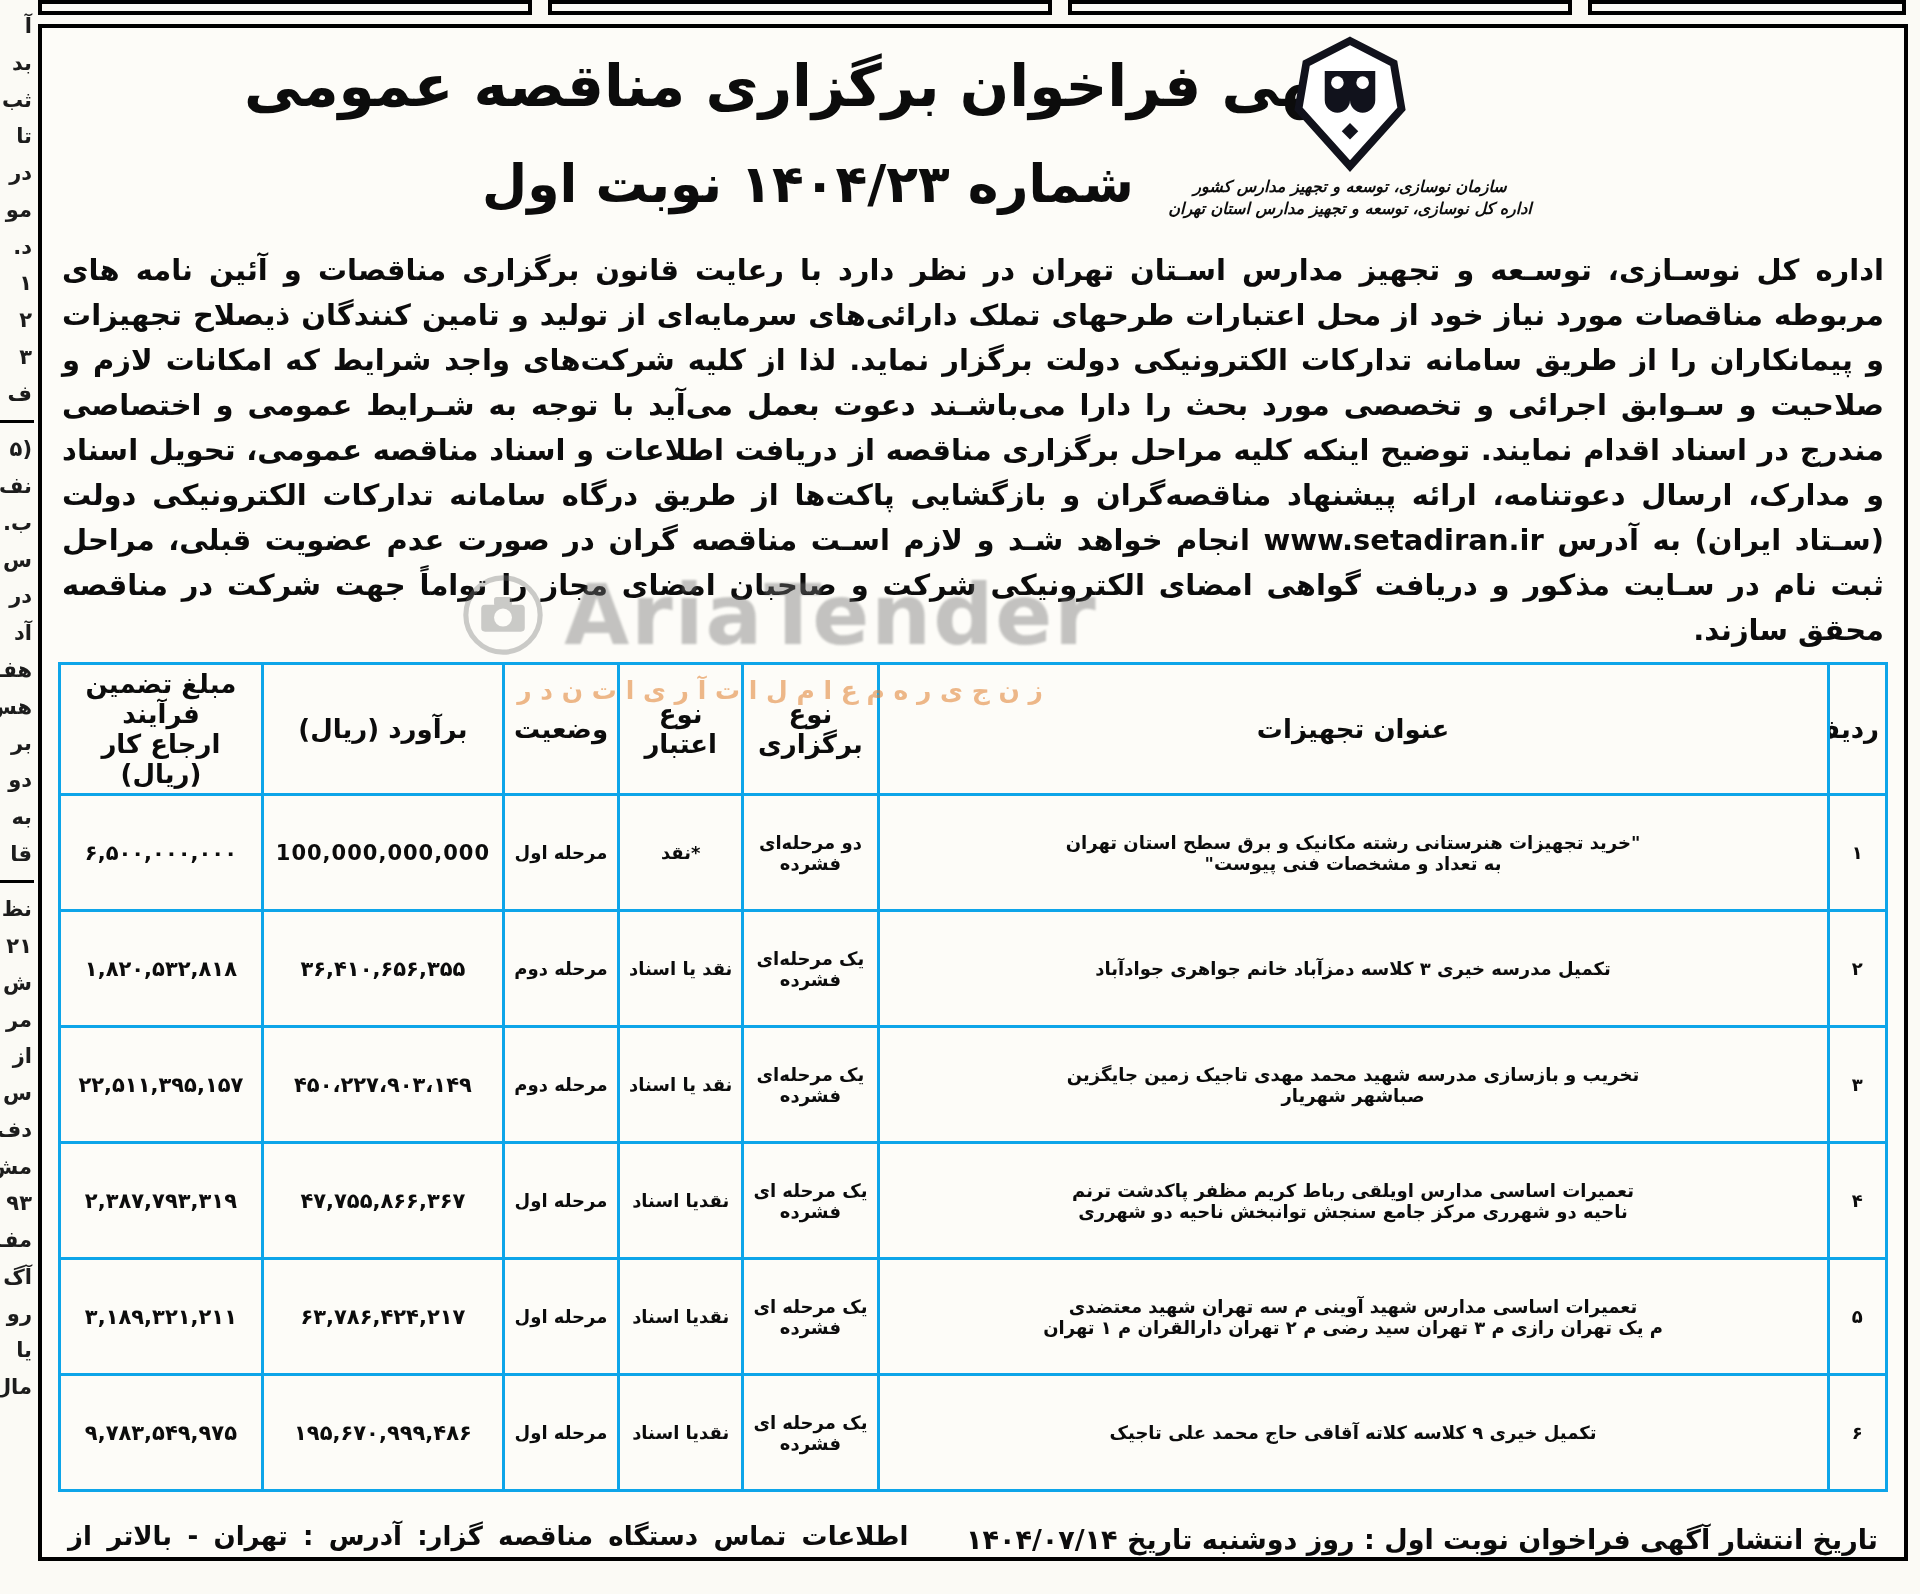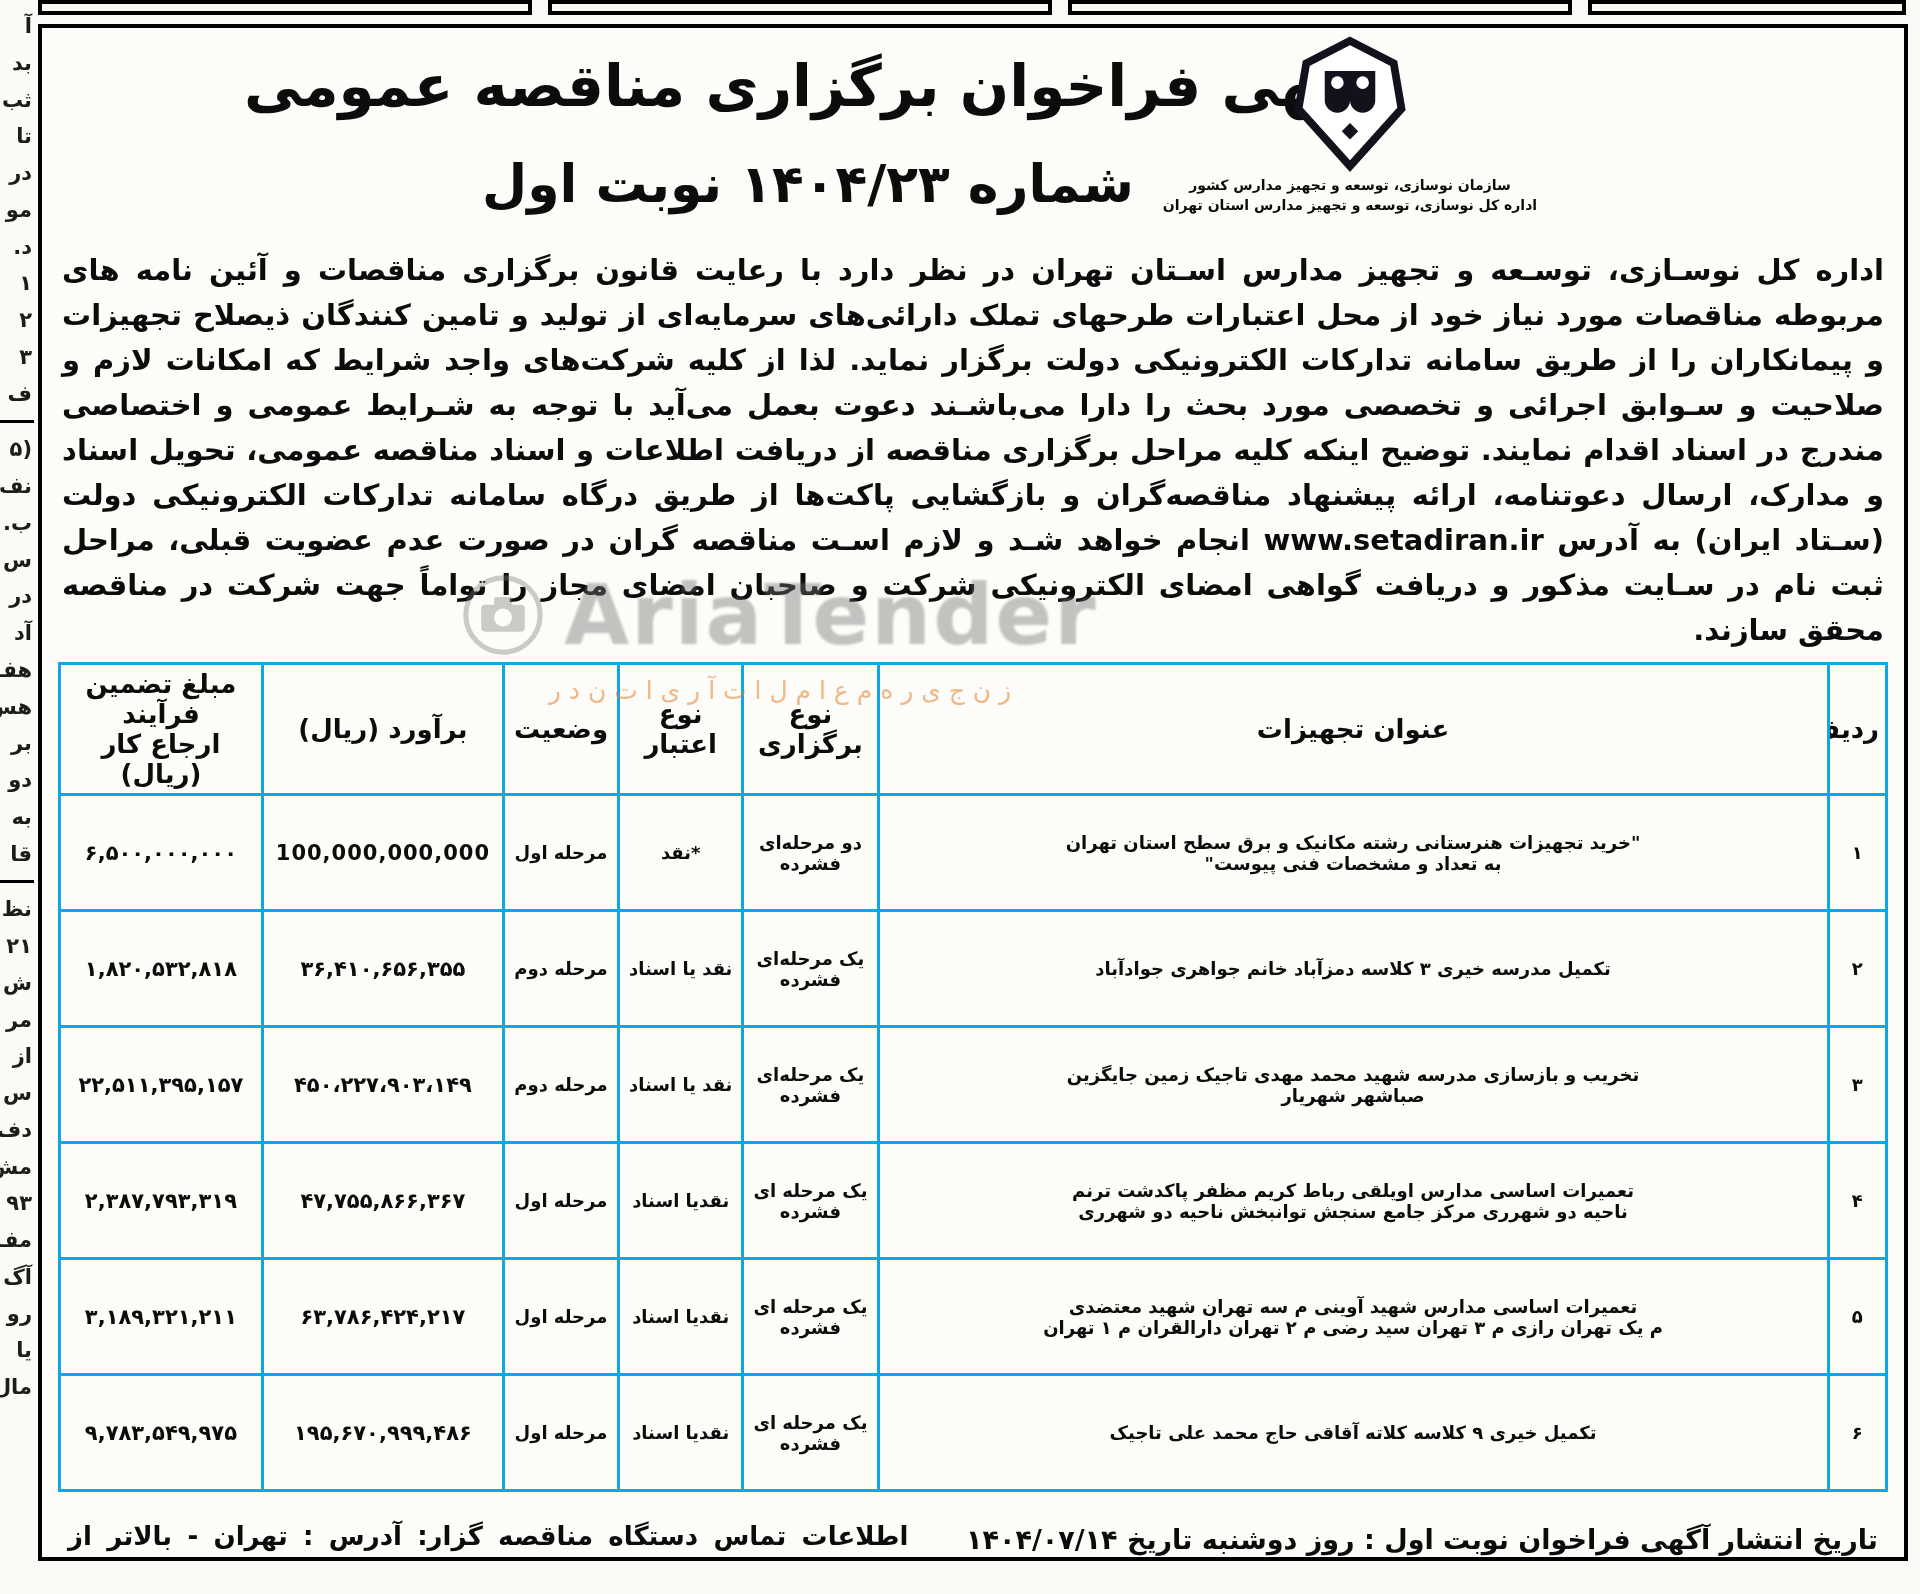--- a/index.html
+++ b/index.html
@@ -41,21 +41,21 @@
     overflow: hidden; direction: rtl;
   }
 
   .ad-header { position: relative; height: 214px; }
   .title-block { position: absolute; left: 150px; width: 1200px; top: 24px; text-align: center; direction: rtl; }
   .ad-title   { font-size: 58px; font-weight: bold; }
   .ad-number  { font-size: 52px; font-weight: bold; margin-top: 34px; }
 
   .logo-block { position: absolute; left: 1062px; width: 460px; top: 8px; text-align: center; }
   .emblem { width: 118px; height: 136px; display: inline-block; }
-  .org-line { font-size: 14px; font-weight: bold; line-height: 1.4; }
+  .org-line { font-size: 16px; font-weight: bold; line-height: 1.4; font-style: italic; }
 
   .intro {
     margin: 6px 4px 10px 4px; font-size: 29px; line-height: 1.55;
     text-align: justify; direction: rtl; font-weight: bold;
   }
 
   table.tender {
     width: 100%; border-collapse: collapse; direction: rtl;
     table-layout: fixed; margin-top: 10px;
   }
@@ -80,21 +80,21 @@
 
   
   .watermark { position: absolute; left: 455px; top: 566px; width: 650px; text-align: center; pointer-events: none; }
   .wm-row { display: flex; align-items: center; justify-content: center; gap: 20px; }
   .wm-cam { width: 82px; height: 82px; opacity: .38; }
   .wm-latin {
     font-size: 84px; font-weight: bold; color: rgba(115,115,115,.42);
     letter-spacing: 2px; filter: blur(1.1px);
   }
   .wm-fa {
-    margin-top: 12px; font-size: 25px; font-weight: normal;
+    margin-top: 12px; font-size: 25px; font-weight: bold;
     color: rgba(224,125,43,.55); letter-spacing: 5px; direction: rtl;
   }
 </style>
 </head>
 <body>
 
 <div class="page">
 
   <div class="left-strip">
     <div class="strip-group g1">آ

